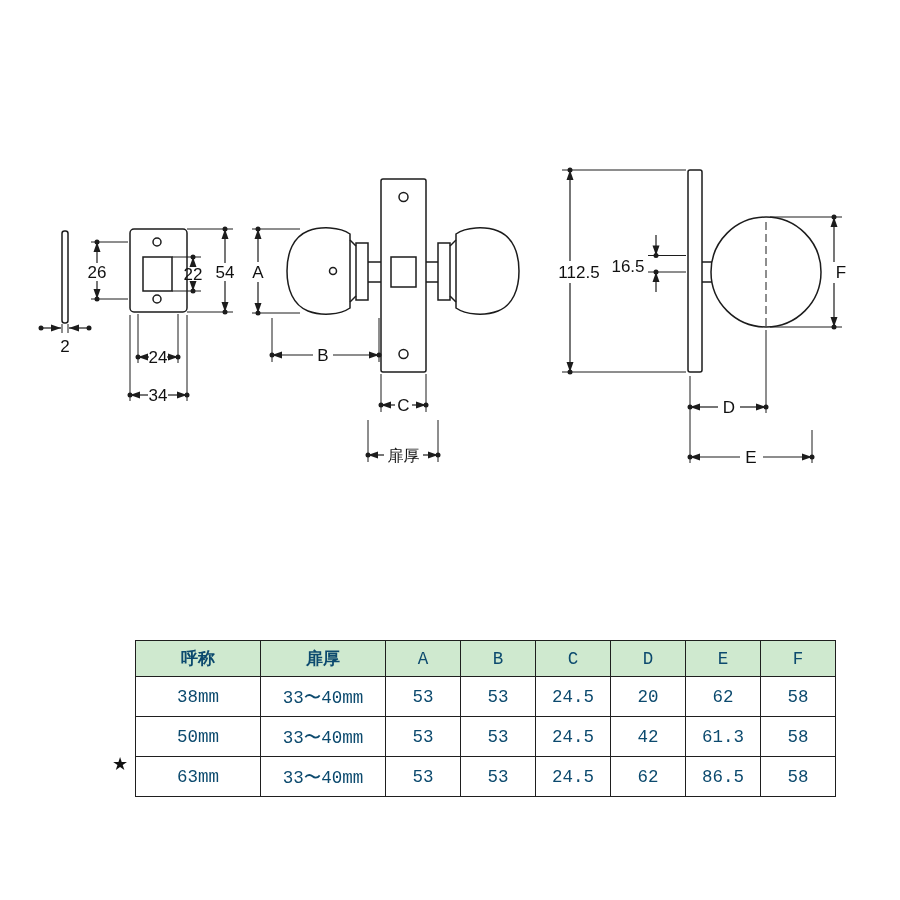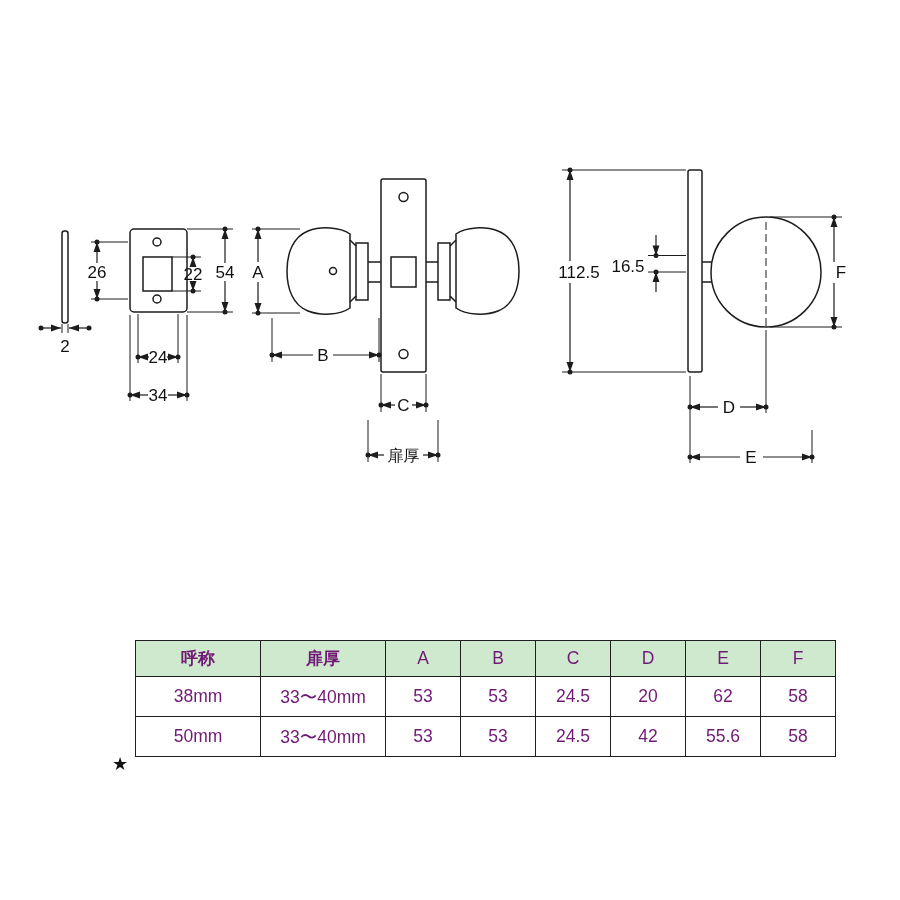--- a/index.html
+++ b/index.html
@@ -12,21 +12,21 @@
   .ext  { stroke:#1c1c1c; stroke-width:1; }
   .dim  { stroke:#1c1c1c; stroke-width:1.2; }
   .marks{ fill:#1c1c1c; stroke:none; }
   .cl   { stroke:#1c1c1c; stroke-width:1; stroke-dasharray:8 4; fill:none; }
   text.lbl { font:17px "Liberation Sans","DejaVu Sans",sans-serif; fill:#111;
              text-anchor:middle; dominant-baseline:central; }
   text.lbl.cjk { font-size:16px; }
 
   .table-wrap { position:absolute; left:135px; top:640px; }
   table.spec { border-collapse:collapse; table-layout:fixed; width:700px;
-               font-size:17.5px; color:#701a75; background:#fff; }
+               font-size:17.5px; color:#0c4a6e; background:#fff;font-family:Liberation Mono, monospace; }
   table.spec th, table.spec td { border:1px solid #1f1f1f; text-align:center; vertical-align:middle; }
   table.spec thead th { height:36px; background:#cfe9cf; font-weight:normal; }
   table.spec thead th.cjk { font-weight:bold; font-size:17px; }
   table.spec td { height:40px; }
   .star-marker { position:absolute; left:106px; top:747px; width:28px; height:35px;
                  line-height:35px; text-align:center; font-size:18px; color:#111; }
 </style>
 </head>
 <body>
 
@@ -264,21 +264,31 @@
           <td>62</td>
           <td>58</td>
         </tr>
         <tr>
           <td>50mm</td>
           <td>33〜40mm</td>
           <td>53</td>
           <td>53</td>
           <td>24.5</td>
           <td>42</td>
-          <td>55.6</td>
+          <td>61.3</td>
+          <td>58</td>
+        </tr>
+        <tr>
+          <td>63mm</td>
+          <td>33〜40mm</td>
+          <td>53</td>
+          <td>53</td>
+          <td>24.5</td>
+          <td>62</td>
+          <td>86.5</td>
           <td>58</td>
         </tr>
       </tbody>
     </table>
   </div>
 
   <div class="star-marker">★</div>
 
 </div>
 

